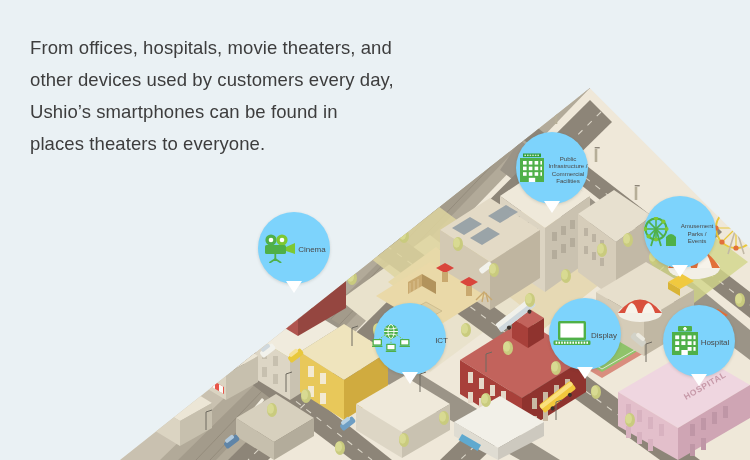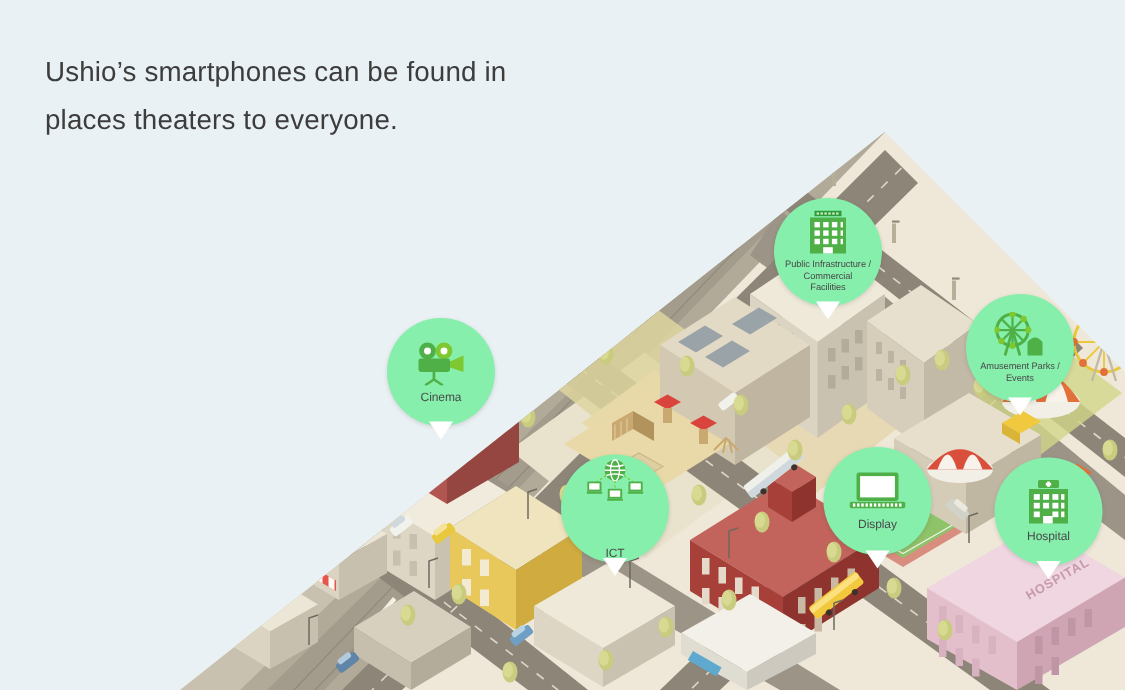--- a/index.html
+++ b/index.html
@@ -27,22 +27,22 @@
   }
 
   
   #city { position:absolute; left:0; top:0; width:750px; height:460px; z-index:10; }
 
   
   .badge {
     position:absolute; z-index:25;
     width:72px; height:72px;
     border-radius:50%;
-    background:#86efac;
-    display:flex; flex-direction:column;
+    background:#7dd3fc;
+    display:flex; flex-direction:row;
     align-items:center; justify-content:center;
     box-shadow:0 1px 3px rgba(60,70,60,.18);
   }
   .badge .tail {
     position:absolute; left:50%; bottom:-9px;
     width:0; height:0; transform:translateX(-50%);
     border-left:8px solid transparent;
     border-right:8px solid transparent;
     border-top:12px solid #ffffff;
   }
@@ -620,20 +620,22 @@
         <path d="M646,362 L646,344 L652,342"></path>
         <path d="M206,430 L206,412 L212,410"></path>
         <path d="M318,222 L318,204 L324,202"></path>
       </g>
 
       <polygon points="590,88 750,248 750,200 640,96" fill="#eaf1f4" opacity=".25"></polygon>
     </g>
   </svg>
 
   <div id="headline">
+    <span class="ln">From offices, hospitals, movie theaters, and</span>
+    <span class="ln">other devices used by customers every day,</span>
     <span class="ln">Ushio’s smartphones can be found in</span>
     <span class="ln">places theaters to everyone.</span>
   </div>
 
   <div class="badge" style="left:258px; top:212px;">
     <span class="ico">
       <svg width="36" height="30" viewBox="0 0 36 30">
         <circle cx="9" cy="7" r="5.6" fill="#4fb048"></circle>
         <circle cx="9" cy="7" r="2.3" fill="#ffffff"></circle>
         <circle cx="20" cy="7" r="5.6" fill="#7ec832"></circle>

